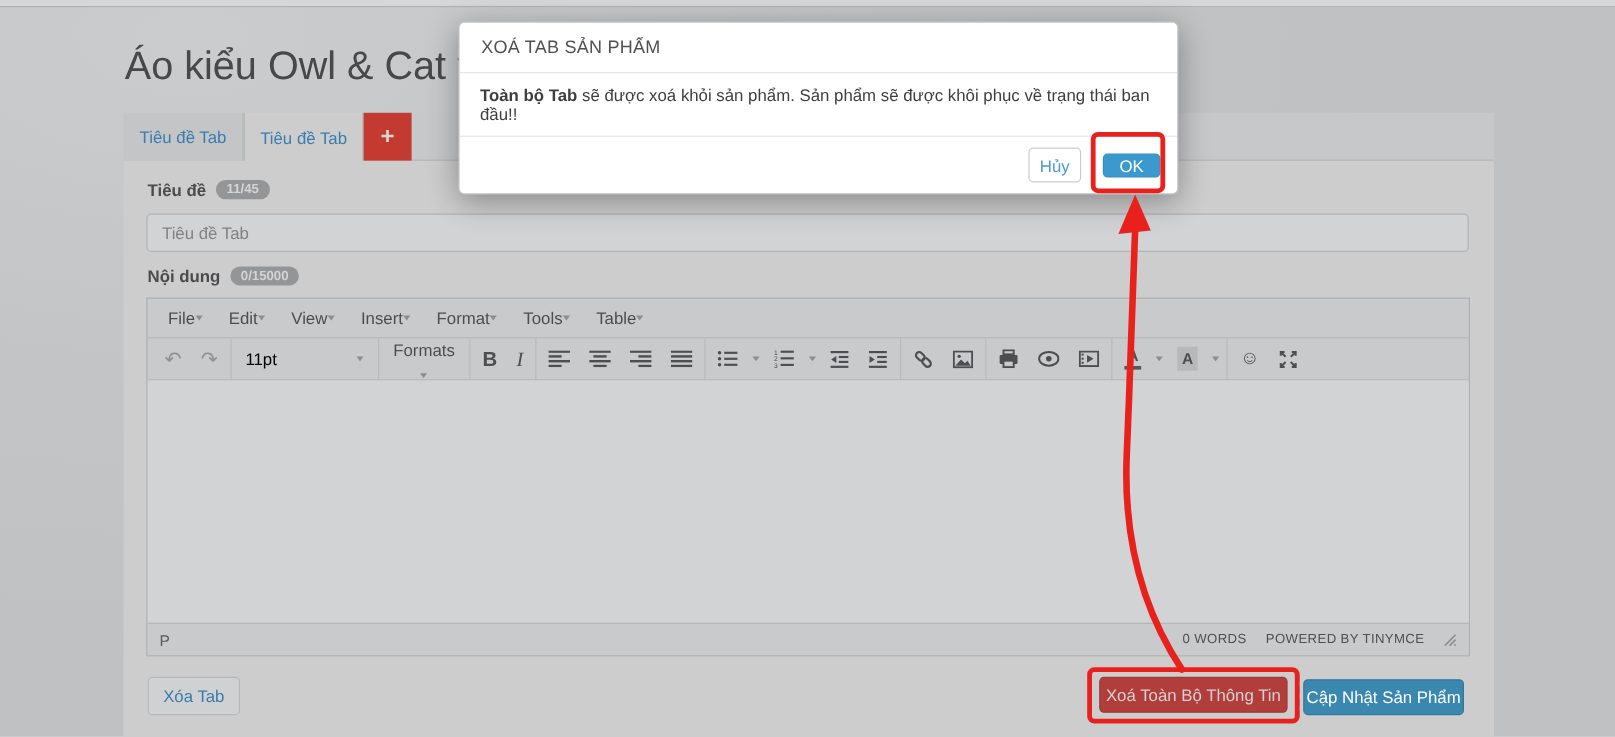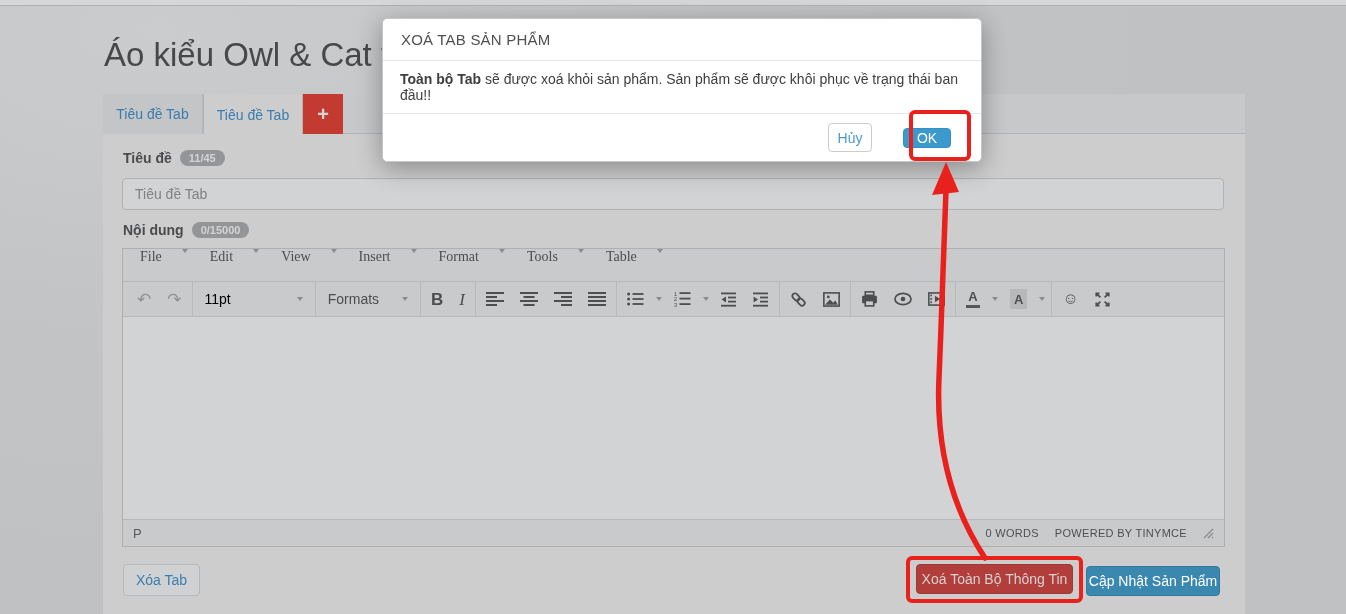--- a/index.html
+++ b/index.html
@@ -30,30 +30,30 @@
 
   .label-row { position:absolute; display:flex; align-items:center; gap:8px; }
   .form-label { font-size:14px; font-weight:bold; color:#4a4b4d; }
   .counter-badge { background:#939597; color:#d3d4d5; font-size:11px; font-weight:bold; padding:2px 9px; border-radius:9px; }
 
   .title-input { position:absolute; left:19px; top:44px; width:1102px; height:32px; background:#d2d3d4; border:1px solid #b0b2b4; border-radius:4px; font-family:"Liberation Sans",sans-serif; font-size:14px; color:#808284; padding:0 12px; }
 
   
   .editor { position:absolute; left:19px; top:114px; width:1103px; height:299px; border:1px solid #adafb1; display:flex; flex-direction:column; background:#c9cacc; }
   .menubar { height:33px; display:flex; align-items:center; padding-left:6px; border-bottom:1px solid #b5b7b8; }
-  .menu-item { display:flex; align-items:flex-start; gap:20px; padding:0 11px; height:100%; font-size:14px; color:#4b4d4f; cursor:pointer;font-family:Liberation Serif, serif; }
+  .menu-item { display:flex; align-items:center; gap:0; padding:0 11px; height:100%; font-size:14px; color:#4b4d4f; cursor:pointer; }
   .caret { width:0; height:0; border-left:3.5px solid transparent; border-right:3.5px solid transparent; border-top:4.5px solid #8b8d8f; display:inline-block; }
   .toolbar { height:35px; display:flex; align-items:center; padding-left:6px; border-bottom:1px solid #b5b7b8; }
   .tsep { width:1px; align-self:stretch; background:#b8babb; margin:0 2px; }
   .tbtn { height:35px; display:flex; align-items:center; justify-content:center; padding:0 8px; cursor:pointer; color:#4c4e50; }
   .tbtn svg { display:block; }
   .tbtn .glyph { font-size:17px; color:#4c4e50; line-height:1; }
   .glyph-muted { color:#8f9193; font-size:17px; line-height:1; }
   .fontsize-widget { display:flex; align-items:center; padding:0 10px; gap:66px; font-size:14px; color:#000000; cursor:pointer; }
-  .formats-widget { display:flex; align-items:center; padding:0 10px; gap:23px; font-size:14px; color:#4b4d4f; cursor:pointer; }
+  .formats-widget { display:flex; align-items:center; padding:0 10px; gap:11px; font-size:14px; color:#4b4d4f; cursor:pointer;flex-direction:column; }
   .bold-glyph { font-weight:bold; font-size:17px; }
   .italic-glyph { font-family:"Liberation Serif",serif; font-style:italic; font-size:18px; }
   .forecolor-wrap { display:flex; flex-direction:column; align-items:center; gap:2px; }
   .forecolor-bar { width:14px; height:3px; background:#55575a; }
   .backcolor-box { background:#b6b8ba; padding:1px 4px; }
   .editor-content { flex:1; background:#d2d3d4; cursor:text; }
   .statusbar { height:27px; border-top:1px solid #b5b7b8; display:flex; align-items:center; padding:0 10px; background:#c9cacc; }
   .elem-path { font-size:13px; color:#595b5d; cursor:pointer; }
   .status-right { margin-left:auto; display:flex; align-items:center; gap:16px; font-size:11px; color:#4d4f51; letter-spacing:0.3px; }
 
@@ -63,21 +63,21 @@
   .btn-delete-all { left:813px; top:430px; width:157px; height:30px; background:#b13e3a; border:1px solid #9e3834; color:#d6d2d3; }
   .btn-update { left:983px; top:432px; width:134px; height:30px; background:#3a87b0; border:1px solid #33789d; color:#ffffff; }
   .focus-dashes { left:1080px; top:562px; width:0; height:36px; border-left:3px dashed #4f94bf; }
 
   
   .modal { left:382px; top:18px; width:600px; background:#ffffff; border:1px solid #c6c6c6; border-radius:5px; box-shadow:0 6px 26px rgba(0,0,0,0.33); z-index:10; }
   .modal-header { height:42px; display:flex; align-items:center; padding:0 18px; border-bottom:1px solid #e5e5e5; }
   .modal-title { font-size:15px; color:#4f5052; letter-spacing:0.2px; }
   .modal-body { height:52px; display:flex; align-items:center; padding:0 17px; font-size:14px; color:#3d3e40; }
   .modal-body b { font-weight:bold; }
-  .modal-footer { height:48px; display:flex; align-items:center; justify-content:flex-end; gap:31px; padding-right:30px; border-top:1px solid #e5e5e5; }
+  .modal-footer { height:48px; display:flex; align-items:center; justify-content:flex-end; gap:18px; padding-right:14px; border-top:1px solid #e5e5e5; }
   .btn-cancel { position:static; width:44px; height:29px; background:#ffffff; border:1px solid #cccccc; color:#4a9bd4; }
   .btn-ok { position:static; width:48px; height:20px; background:#3b99cd; border:1px solid #3590c2; color:#ffffff; }
 
   
   .annot-box { border:4px solid #e8211d; border-radius:6px; z-index:40; pointer-events:none; }
   .ok-box { left:909px; top:110px; width:62px; height:51px; }
   .delete-all-box { left:906px; top:556px; width:177px; height:47px; }
   .arrow-overlay { left:0; top:0; z-index:35; pointer-events:none; }
 </style>
 </head>

